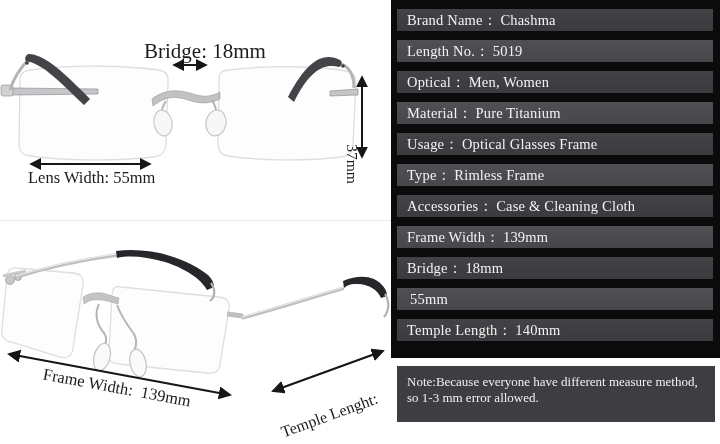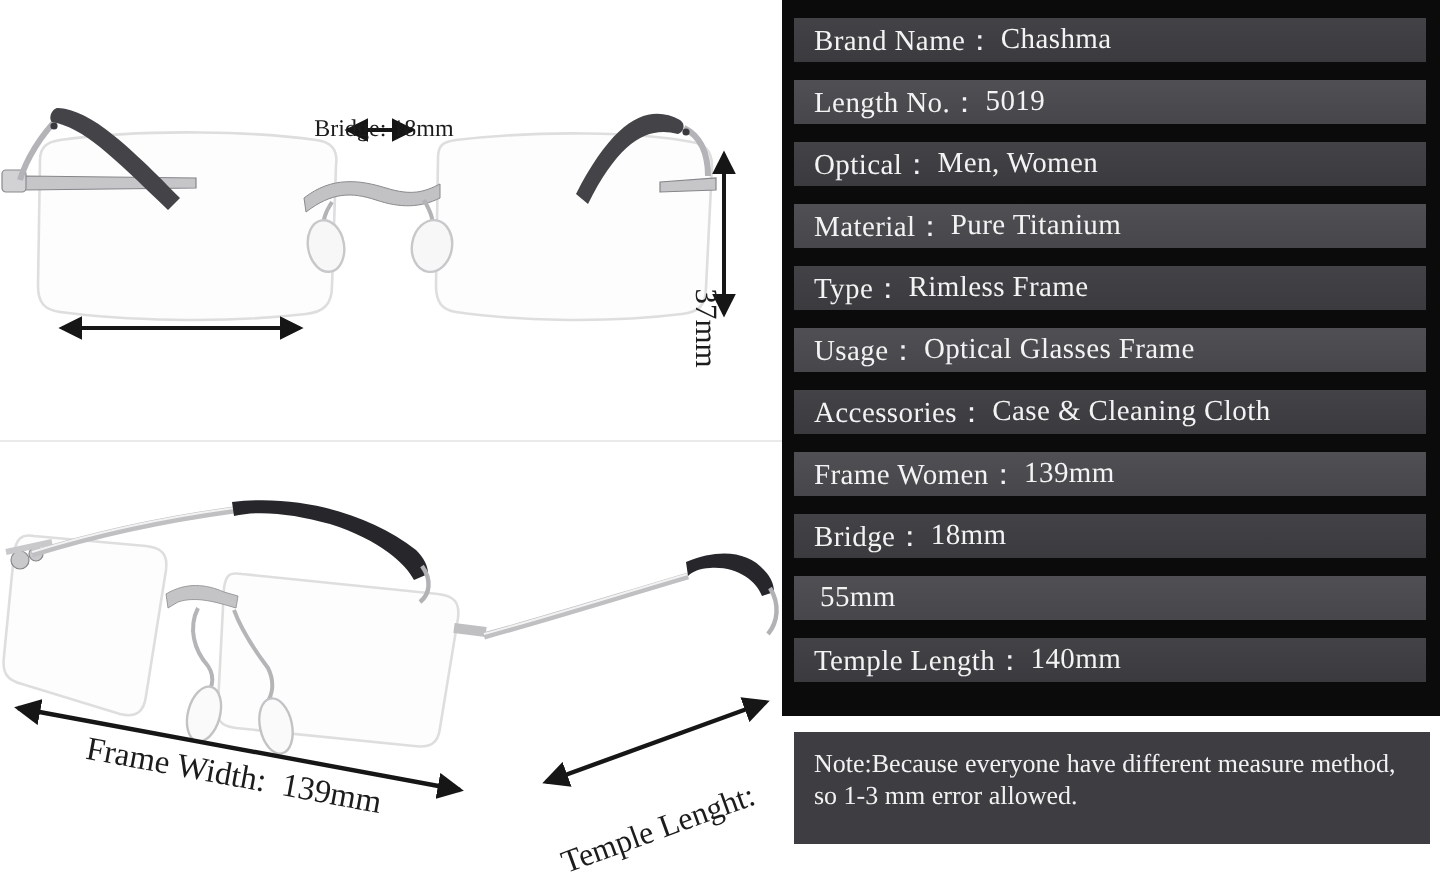--- a/index.html
+++ b/index.html
@@ -3,21 +3,21 @@
 <meta charset="utf-8">
 <style>
   html,body{margin:0;padding:0;background:#ffffff;}
   #stage{position:relative;width:720px;height:444px;overflow:hidden;background:#ffffff;
          font-family:"Liberation Serif",serif;}
   
   #left-pane{position:absolute;left:0;top:0;width:391px;height:444px;background:#ffffff;}
   #gsvg{position:absolute;left:0;top:0;}
   .lbl{position:absolute;color:#1c1c1c;font-family:"Liberation Serif",serif;
        text-align:center;white-space:pre;line-height:1.05;}
-  #bridge-label{left:144px;top:58px;width:96px;font-size:12px;}
+  #bridge-label{left:144px;top:40px;width:96px;font-size:21px;}
   #lens-width-label{left:28px;top:169px;width:126px;font-size:16.5px;}
   #lens-height-label{left:330px;top:100px;width:92px;font-size:15.5px;line-height:16px;
        transform:rotate(90deg);transform-origin:center;}
   #frame-width-label{left:38px;top:379px;width:158px;font-size:16.5px;
        transform:rotate(10.5deg);transform-origin:center;}
   #temple-length-label{left:277px;top:371px;width:122px;font-size:16px;line-height:17px;
        transform:rotate(-20deg);transform-origin:center;}
   
   #spec-panel{position:absolute;left:391px;top:0;width:329px;height:358px;background:#0b0b0b;}
   #rows{position:absolute;left:6px;top:9px;width:316px;display:flex;flex-direction:column;gap:9px;}
@@ -106,20 +106,21 @@
       <g stroke="#161616" fill="none">
         <path d="M174,65 L206,65" stroke-width="2" marker-start="url(#ah)" marker-end="url(#ah)"></path>
         <path d="M31,164 L150,164" stroke-width="2" marker-start="url(#ah)" marker-end="url(#ah)"></path>
         <path d="M362,77 L362,157" stroke-width="2" marker-start="url(#ah)" marker-end="url(#ah)"></path>
         <path d="M9,354 L230,395" stroke-width="2.2" marker-start="url(#ah)" marker-end="url(#ah)"></path>
         <path d="M273,391 L383,351" stroke-width="2.2" marker-start="url(#ah)" marker-end="url(#ah)"></path>
       </g>
     </svg>
 
     <div class="lbl" id="bridge-label">Bridge: 18mm</div>
+    <div class="lbl" id="lens-width-label">Lens Width: 55mm</div>
     <div class="lbl" id="lens-height-label">
       <div>Lens Height:</div>
       <div>37mm</div>
     </div>
     <div class="lbl" id="frame-width-label">Frame Width:  139mm</div>
     <div class="lbl" id="temple-length-label">
       <div>Temple Lenght:</div>
       <div>140mm</div>
     </div>
   </section>
@@ -136,33 +137,33 @@
       </div>
       <div class="row">
         <span class="rl">Optical：</span>
         <span class="rv">Men, Women</span>
       </div>
       <div class="row">
         <span class="rl">Material：</span>
         <span class="rv">Pure Titanium</span>
       </div>
       <div class="row">
+        <span class="rl">Usage：</span>
+        <span class="rv">Optical Glasses Frame</span>
+      </div>
+      <div class="row">
         <span class="rl">Type：</span>
         <span class="rv">Rimless Frame</span>
-      </div>
-      <div class="row">
-        <span class="rl">Usage：</span>
-        <span class="rv">Optical Glasses Frame</span>
       </div>
       <div class="row">
         <span class="rl">Accessories：</span>
         <span class="rv">Case &amp; Cleaning Cloth</span>
       </div>
       <div class="row">
-        <span class="rl">Frame Women：</span>
+        <span class="rl">Frame Width：</span>
         <span class="rv">139mm</span>
       </div>
       <div class="row">
         <span class="rl">Bridge：</span>
         <span class="rv">18mm</span>
       </div>
       <div class="row">
         <span class="rv">55mm</span>
       </div>
       <div class="row">

